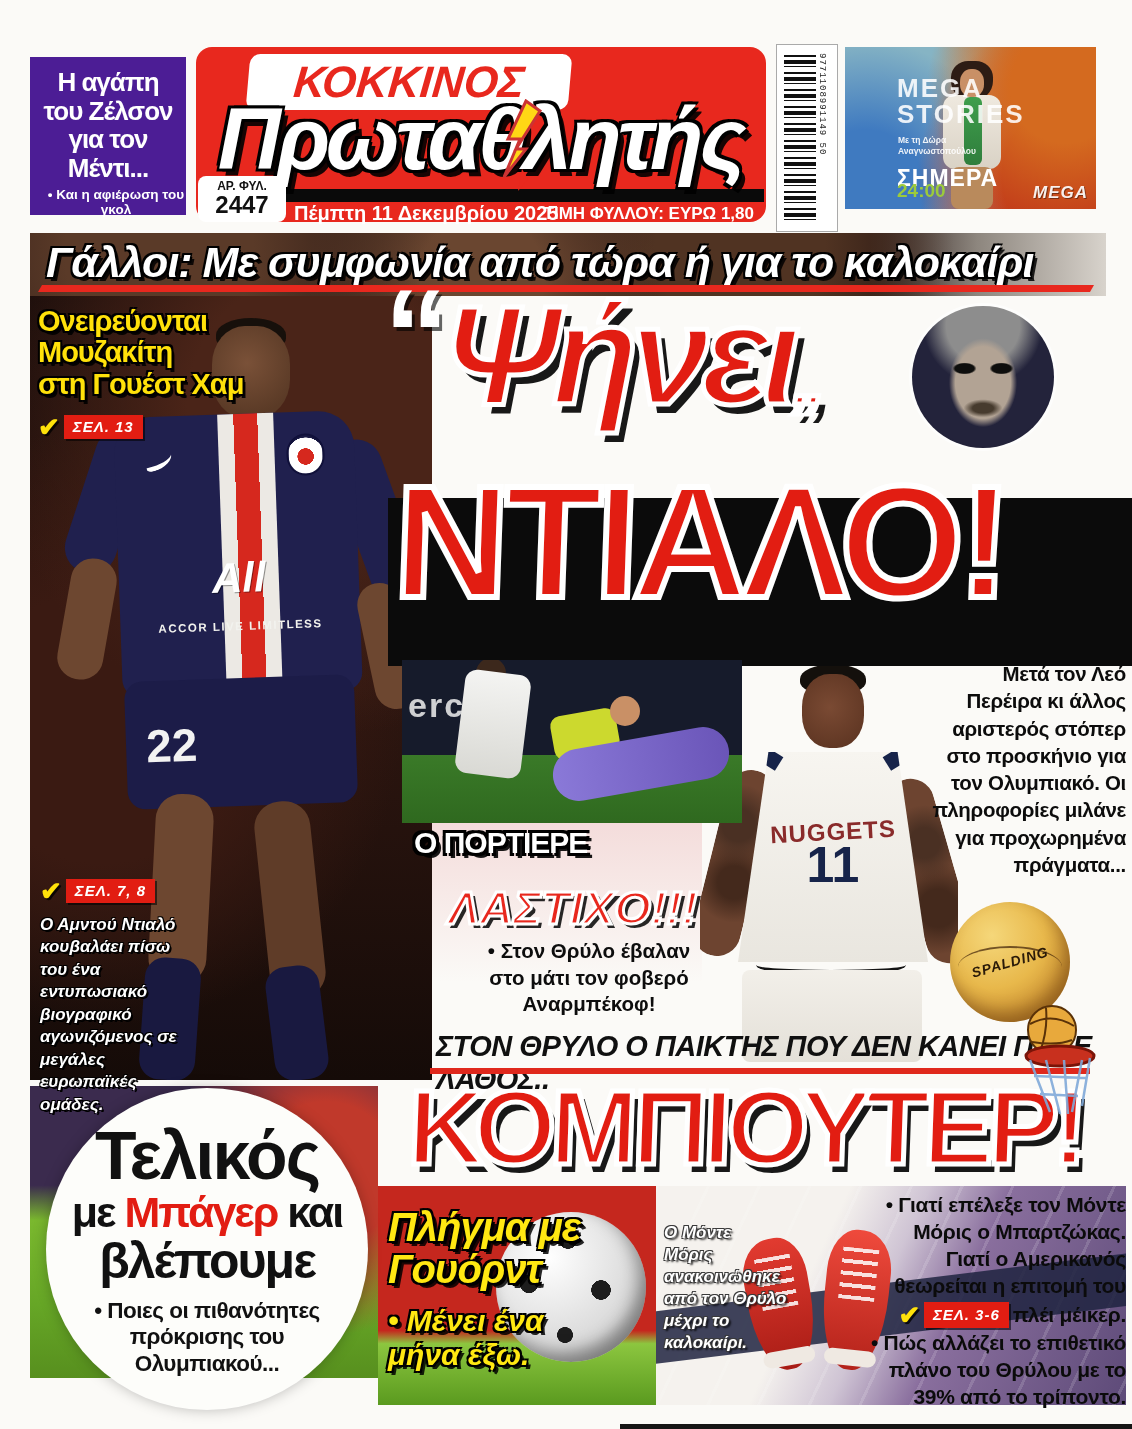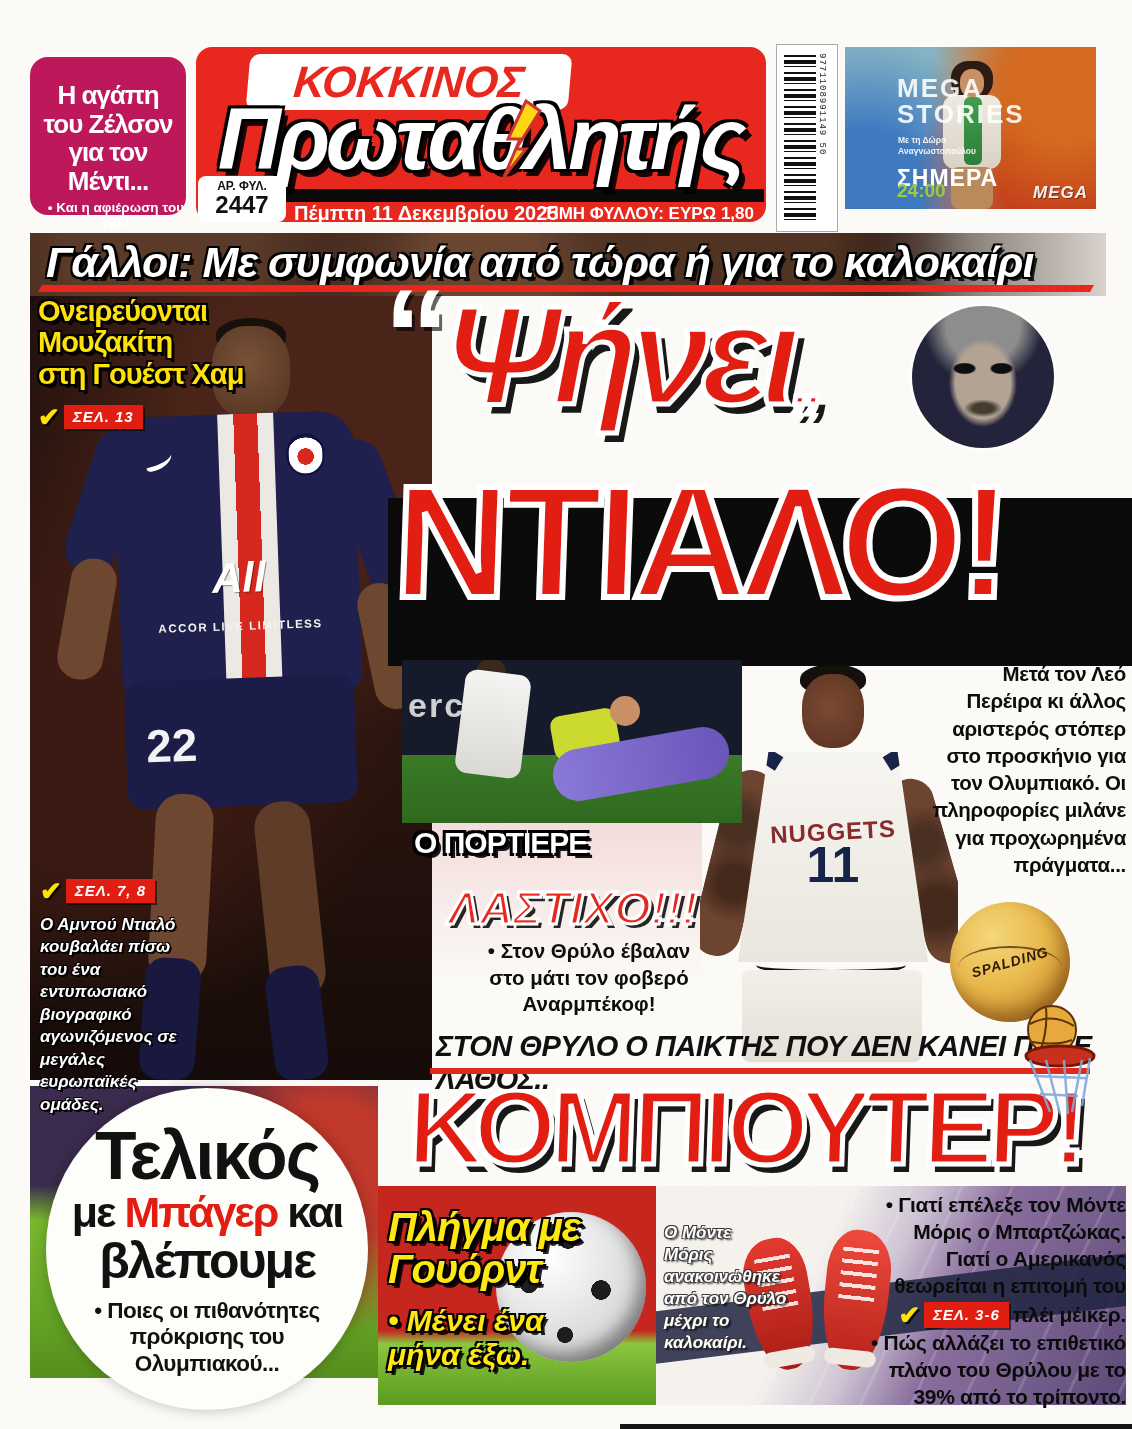--- a/index.html
+++ b/index.html
@@ -2,22 +2,22 @@
 <html><head>
 <meta charset="utf-8">
 <style>
   html,body{margin:0;padding:0;background:#e9e5de;}
   #page{position:relative;width:1132px;height:1429px;background:#fbfaf7;overflow:hidden;
         font-family:"Liberation Sans",sans-serif;}
   .abs{position:absolute;}
   .pre{white-space:pre-line;}
 
   
-  .tl-box{left:30px;top:57px;width:156px;height:158px;background:#be185d;color:#fff;
-          text-align:center;padding-top:24px;box-sizing:border-box;z-index:2;border-radius:18px;}
+  .tl-box{left:30px;top:57px;width:156px;height:158px;background:#4c1d95;color:#fff;
+          text-align:center;padding-top:11px;box-sizing:border-box;z-index:2;}
   .tl-line{font-size:26px;font-weight:bold;line-height:1.1;letter-spacing:-1px;}
   .tl-bullet{font-size:13.5px;font-weight:bold;margin-top:5px;margin-left:16px;}
 
   .masthead{left:196px;top:47px;width:570px;height:175px;background:#e8281e;border-radius:16px;z-index:1;}
   .kokkinos{left:52px;top:7px;width:322px;height:56px;background:#fff;border-radius:10px;
             transform:skewX(-5deg);display:flex;align-items:center;justify-content:center;
             color:#e8281e;font-size:44px;font-weight:bold;font-style:italic;letter-spacing:0px;}
   .mast-title{left:0px;top:48px;width:568px;text-align:center;color:#fff;font-size:88px;
               font-weight:bold;font-style:italic;letter-spacing:-4px;line-height:1;
               text-shadow:-3px -3px 0 #000,3px -3px 0 #000,-3px 3px 0 #000,3px 3px 0 #000,6px 7px 0 rgba(0,0,0,.9);z-index:2;}
@@ -87,21 +87,21 @@
   .psg-arm-r{left:320px;top:140px;width:52px;height:168px;background:#20204e;border-radius:26px;transform:rotate(-20deg);}
   .psg-fore-r{left:336px;top:286px;width:44px;height:128px;background:#6d4730;border-radius:22px;transform:rotate(-12deg);}
   .psg-shorts{left:96px;top:382px;width:230px;height:128px;background:#1c1c48;border-radius:18px;transform:rotate(-2deg);}
   .psg-num{left:20px;top:38px;color:#f2f2f2;font-size:46px;font-weight:bold;}
   .psg-leg-l{left:122px;top:498px;width:58px;height:190px;background:#6d4730;border-radius:26px;transform:rotate(3deg);}
   .psg-leg-r{left:232px;top:505px;width:56px;height:198px;background:#5f3c28;border-radius:26px;transform:rotate(-6deg);}
   .psg-sock-l{left:112px;top:662px;width:56px;height:122px;background:#191940;border-radius:20px;transform:rotate(4deg);}
   .psg-sock-r{left:240px;top:670px;width:54px;height:114px;background:#191940;border-radius:20px;transform:rotate(-7deg);}
 
   
-  .wham{left:38px;top:296px;width:214px;z-index:5;}
+  .wham{left:38px;top:306px;width:214px;z-index:5;}
   .wham-h{color:#ffe10a;font-size:29px;font-weight:bold;line-height:1.08;letter-spacing:-1px;
           text-shadow:-2px -2px 0 #000,2px -2px 0 #000,-2px 2px 0 #000,2px 2px 0 #000,3px 4px 0 rgba(0,0,0,.9);}
   .wham-b{color:#fff;font-size:17.5px;font-weight:bold;line-height:1.22;margin-top:10px;
           text-shadow:-1px -1px 0 #000,1px -1px 0 #000,-1px 1px 0 #000,2px 2px 0 #000;}
   .badge-row{display:flex;align-items:center;gap:4px;margin-top:14px;}
   .check{color:#ffe10a;font-size:26px;font-weight:bold;text-shadow:2px 2px 0 rgba(0,0,0,.8);line-height:1;}
   .pbadge{background:#e21d12;color:#fff;font-size:15px;font-weight:bold;font-style:italic;
           padding:3px 9px 4px 9px;letter-spacing:1px;box-shadow:2px 2px 0 rgba(0,0,0,.55);white-space:nowrap;}
 
   

